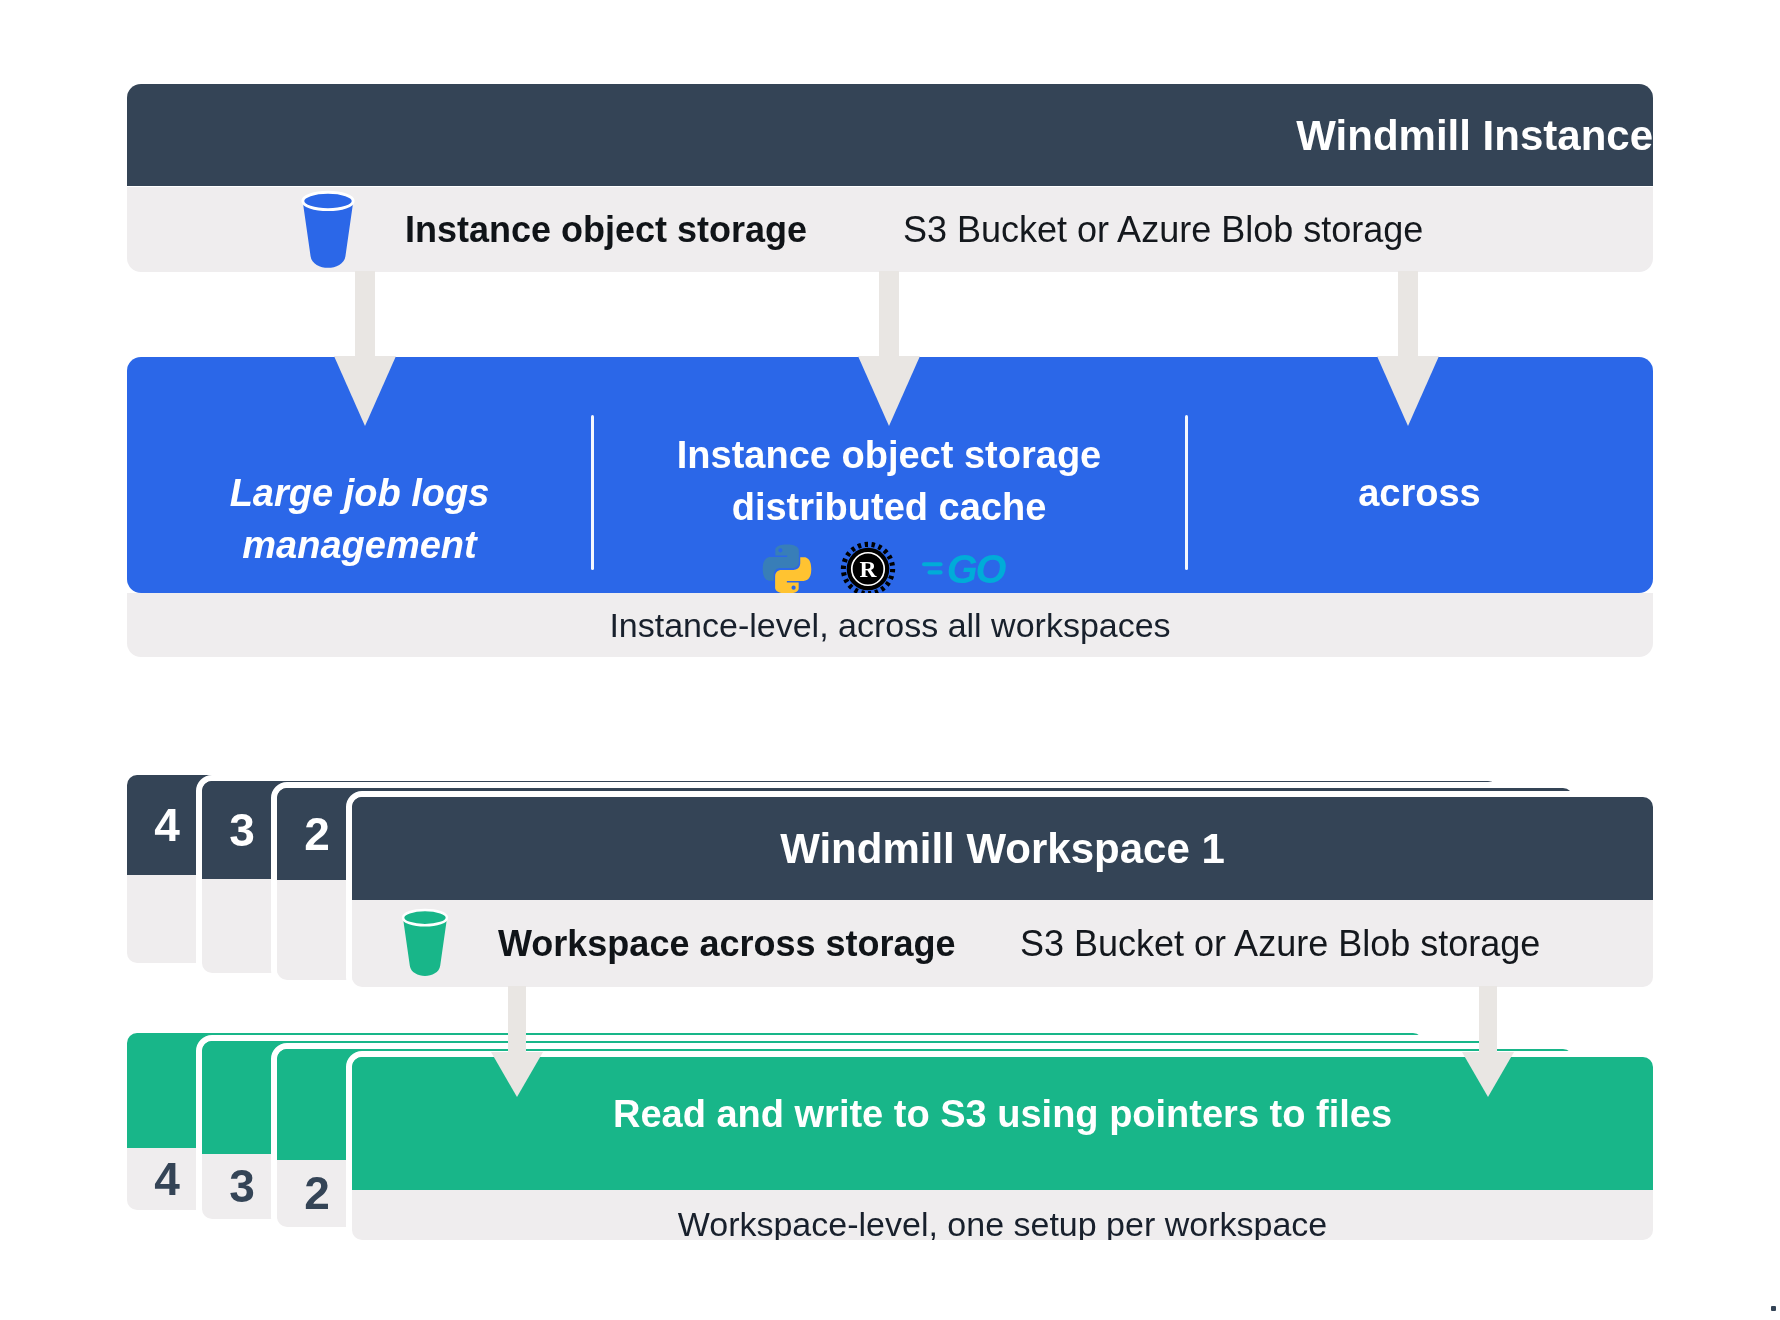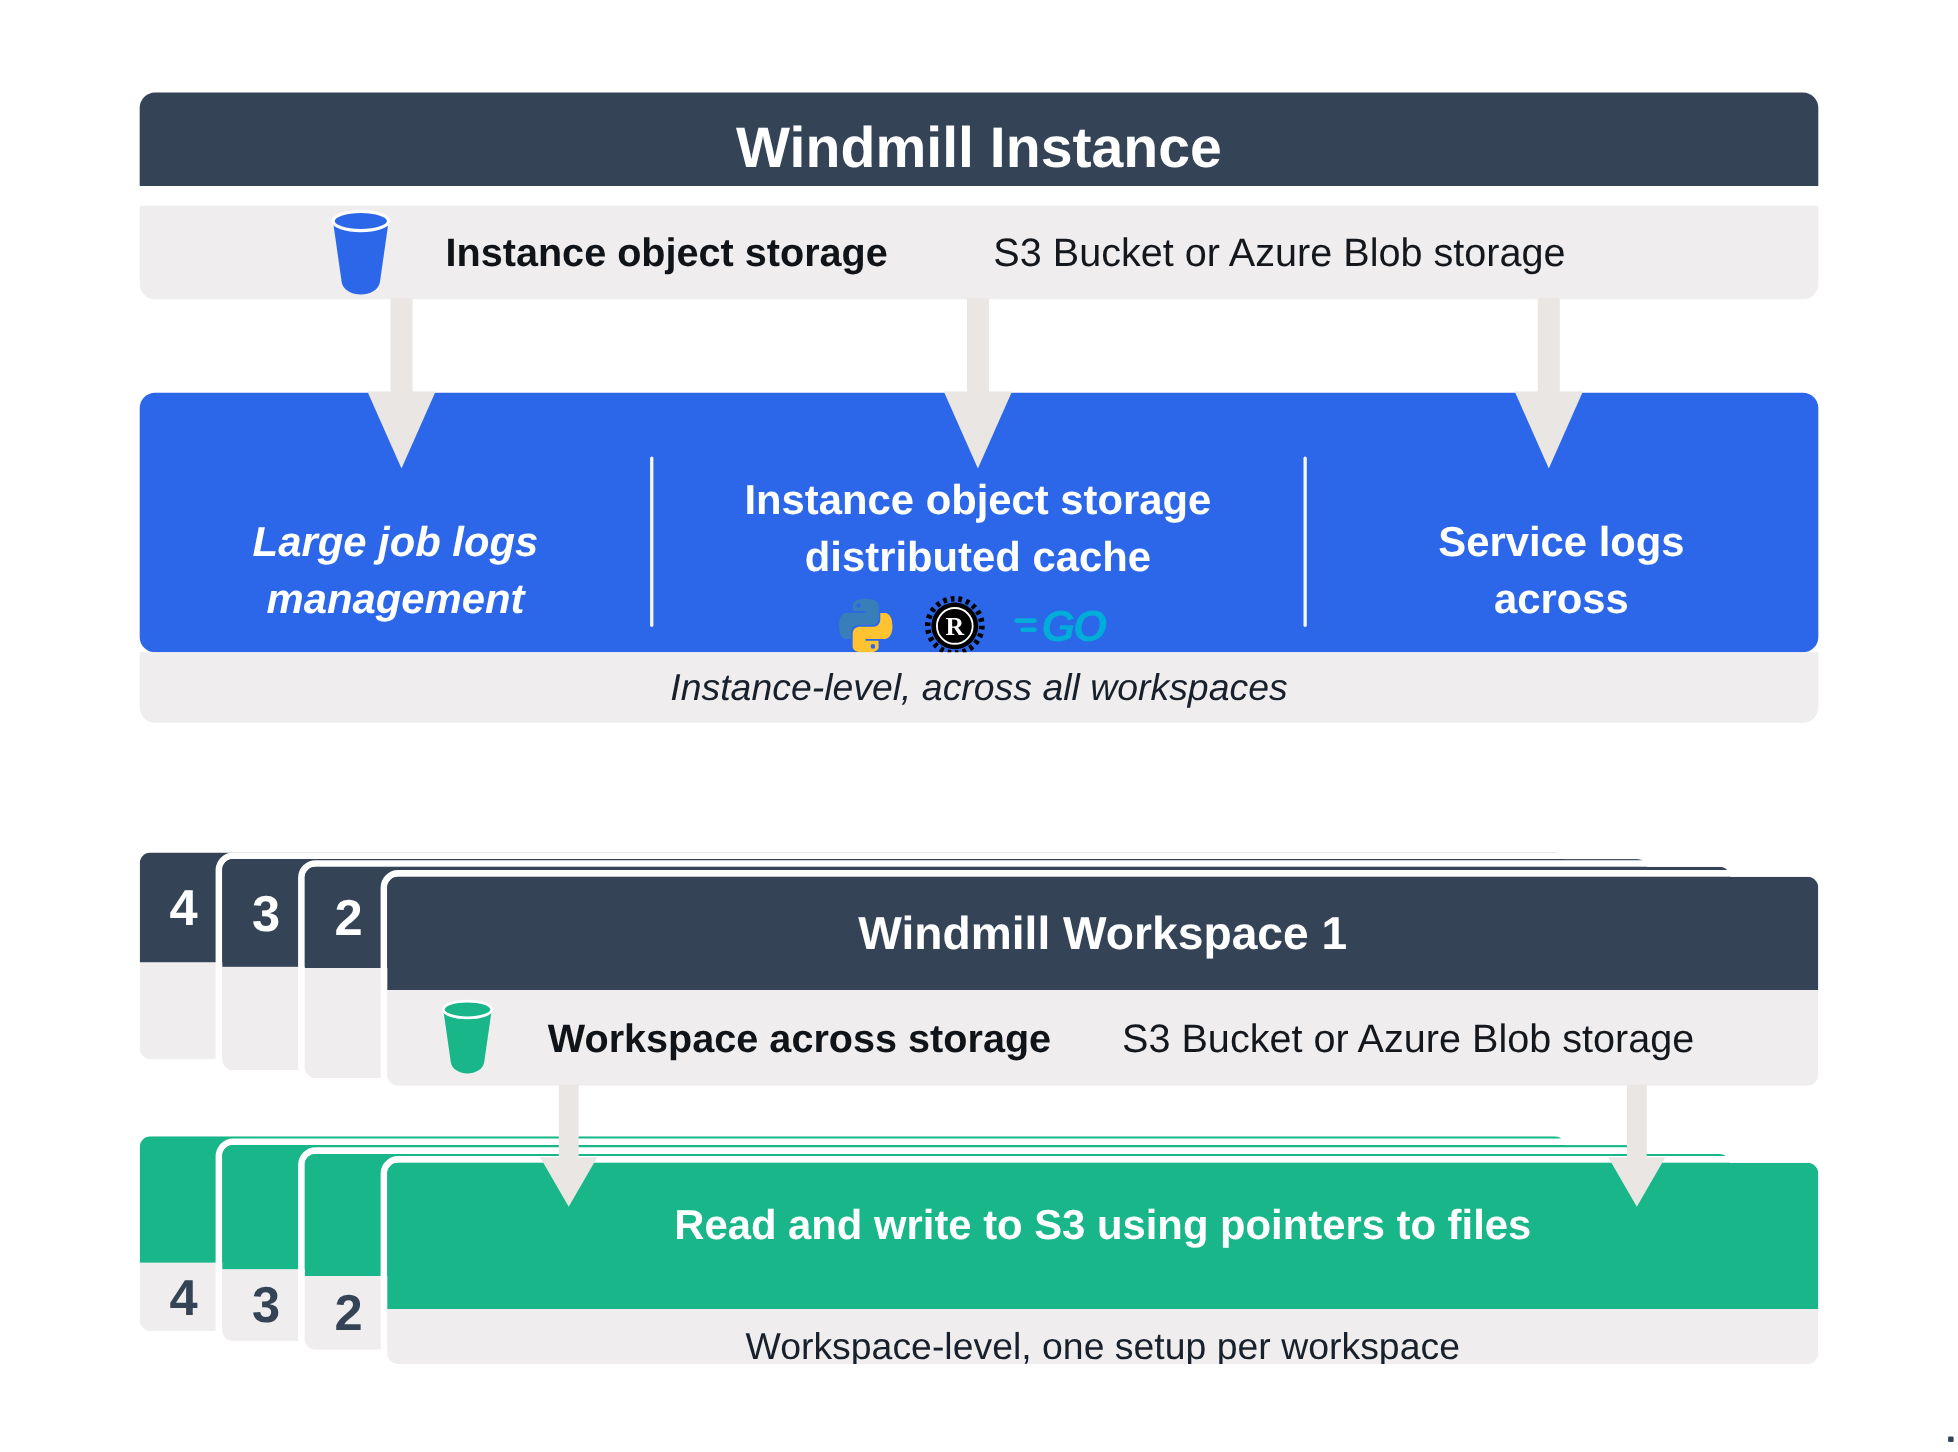--- a/index.html
+++ b/index.html
@@ -7,23 +7,23 @@
     --panel:#EFEDEE; --arrow:#E9E6E3; --ink:#13202E;
     --python_blue:#387EB8; --python_yellow:#FFC331;
     --rust_black:#000000; --go_teal:#00ACD8;
   }
   html,body{margin:0;padding:0;background:#fff;}
   #canvas{position:relative;width:1780px;height:1320px;background:#fff;overflow:hidden;
           font-family:"Liberation Sans", sans-serif;color:var(--ink);}
   .abs{position:absolute;}
 
   
-  .inst-header{left:127px;top:84px;width:1526px;height:85px;background:var(--navy);
-    border-radius:14px 14px 0 0;color:#fff;font-size:52px;font-weight:700;
-    text-align:center;line-height:103px;}
+  .inst-header{left:127px;top:84px;width:1526px;height:102px;background:var(--navy);
+    border-radius:14px 14px 0 0;color:#fff;font-size:42px;font-weight:700;
+    text-align:right;line-height:103px;}
   .inst-bar{left:127px;top:187px;width:1526px;height:85px;background:var(--panel);
     border-radius:0 0 14px 14px;}
   .inst-bar .bucket{left:170px;top:3px;}
   .bar-label{font-size:36px;font-weight:700;color:#101418;}
   .bar-note{font-size:36px;color:#14181d;}
   .inst-bar .bar-label{left:278px;line-height:85px;}
   .inst-bar .bar-note{left:776px;line-height:85px;}
 
   
   .shaft{width:20px;background:var(--arrow);z-index:30;}
@@ -38,21 +38,21 @@
   
   .blue-box{left:127px;top:357px;width:1526px;height:236px;background:var(--blue);
     border-radius:14px;}
   .bdiv{top:58px;width:3px;height:155px;background:rgba(255,255,255,.95);border-radius:2px;}
   .bcol{text-align:center;color:#fff;font-size:38px;font-weight:700;line-height:52px;}
   .bc1{left:0;top:110px;width:465px;font-style:italic;}
   .bc2{left:465px;top:72px;width:594px;}
   .bc3{left:1059px;top:110px;width:467px;}
   .lang-row{display:flex;justify-content:center;align-items:center;gap:26px;margin-top:8px;}
   .inst-footer{left:127px;top:593px;width:1526px;height:64px;background:var(--panel);
-    border-radius:0 0 14px 14px;text-align:center;line-height:64px;font-size:34px;color:#18202c;font-style:italic;}
+    border-radius:0 0 14px 14px;text-align:center;line-height:64px;font-size:34px;color:#18202c;}
 
   
   .sheet{border:6px solid #fff;border-radius:16px;box-sizing:border-box;overflow:hidden;}
   .sheet .hdr{width:100%;background:var(--navy);}
   .sheet .bdy{width:100%;background:var(--panel);}
   .num{position:absolute;left:8px;width:64px;text-align:center;font-size:46px;font-weight:700;}
   .num-top{color:#fff;}
   .num-green{color:var(--navy);}
 
   
@@ -141,21 +141,20 @@
           <svg width="96" height="44" viewBox="0 0 140 64">
             <rect x="0" y="22" width="30" height="6" rx="3" style="fill:var(--go_teal)"></rect>
             <rect x="8" y="34" width="22" height="6" rx="3" style="fill:var(--go_teal)"></rect>
             <text x="36" y="52" font-size="58" font-weight="bold" font-style="italic" style="fill:var(--go_teal)" font-family="Liberation Sans, sans-serif" letter-spacing="-3">GO</text>
           </svg>
         </span>
       </div>
     </div>
 
     <div class="abs bcol bc3">
-      <div>Service logs</div>
       <div>across</div>
     </div>
   </div>
 
   <div class="abs inst-footer">Instance-level, across all workspaces</div>
 
   <div class="abs sheet s4">
     <div class="hdr">
       <span class="num num-top">4</span>
     </div>

